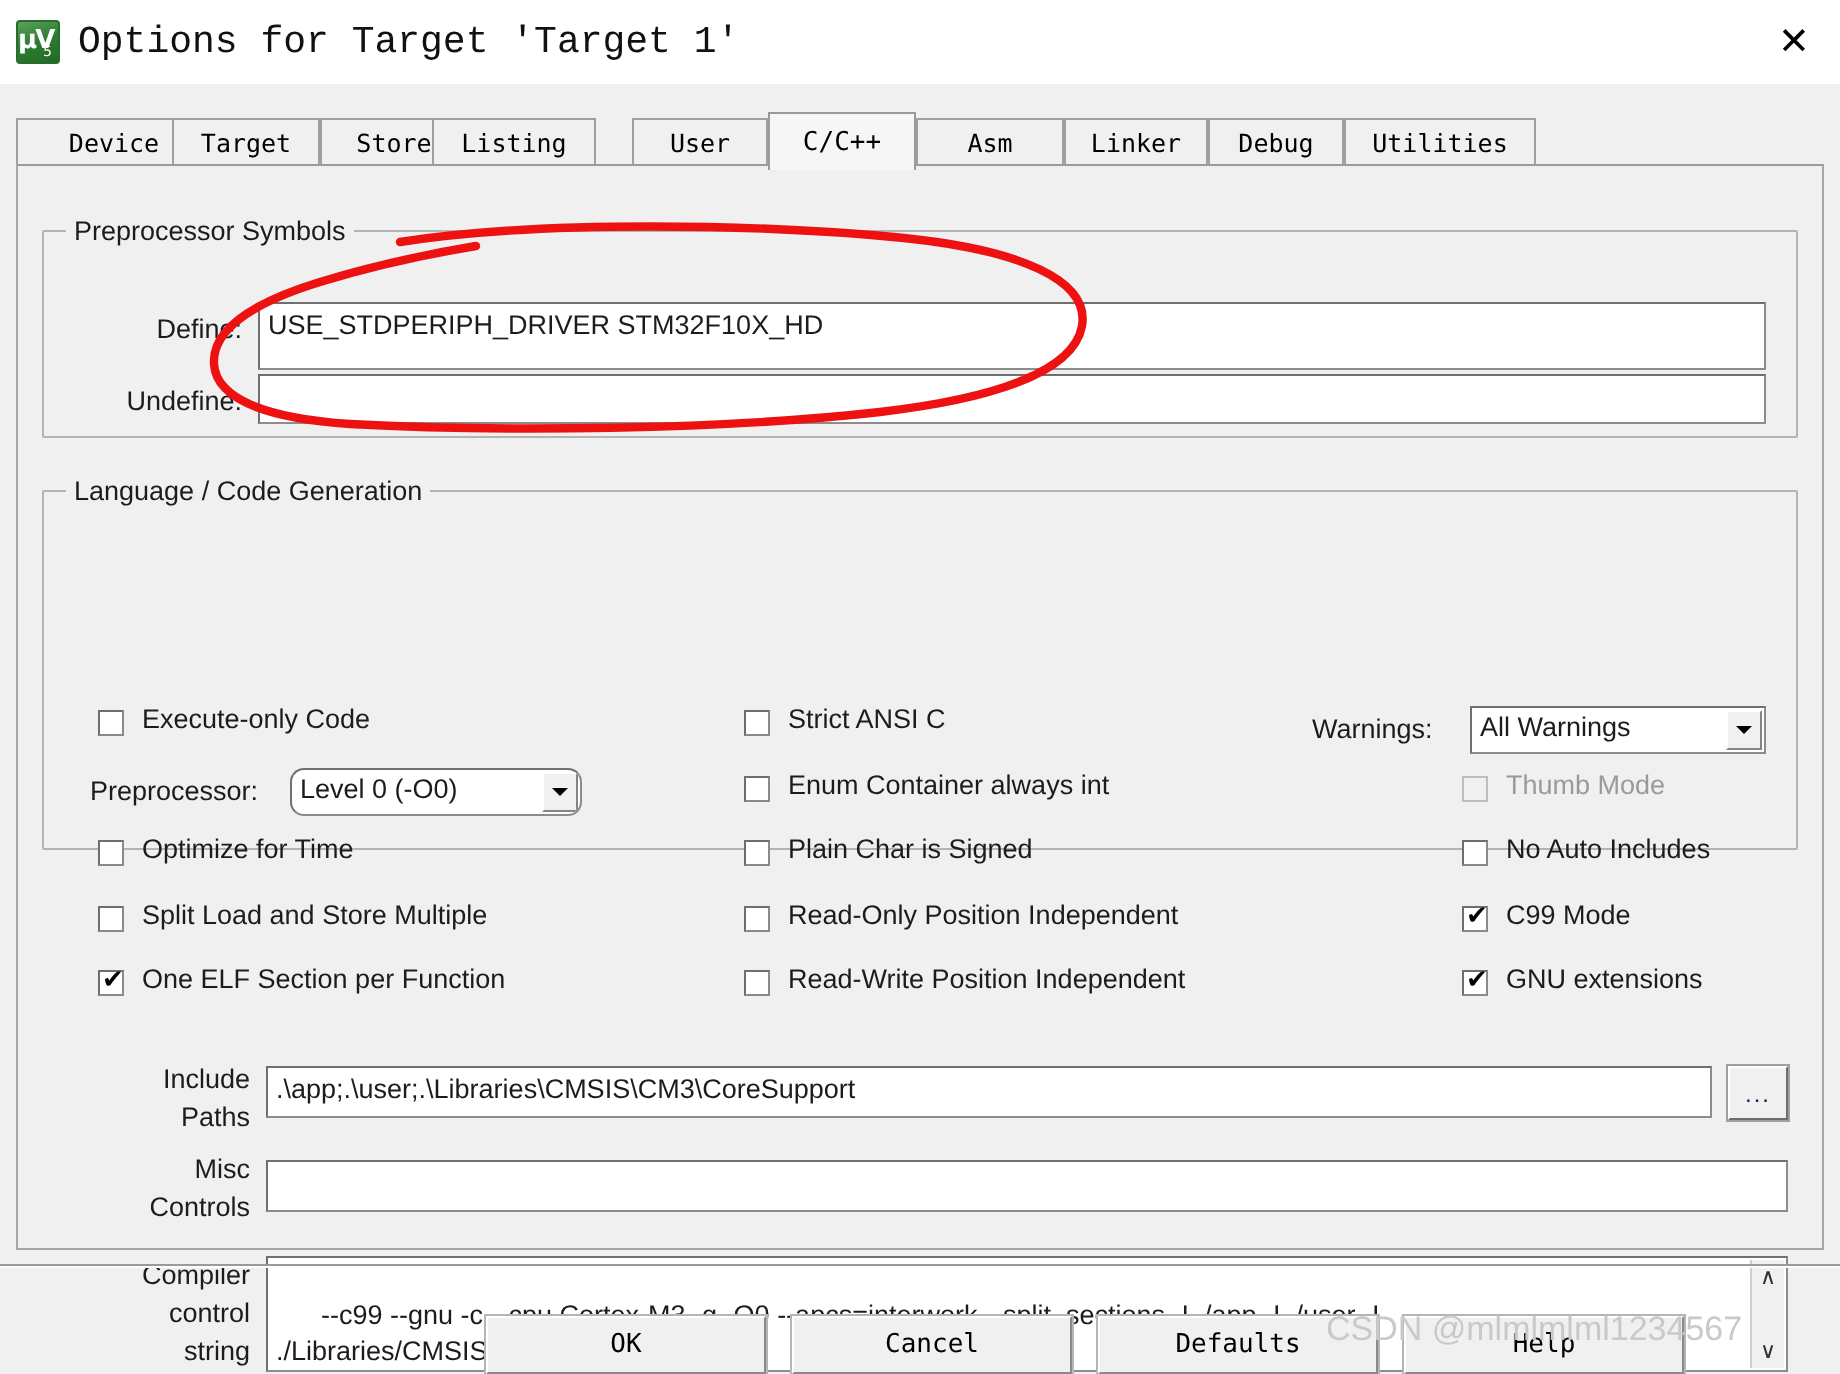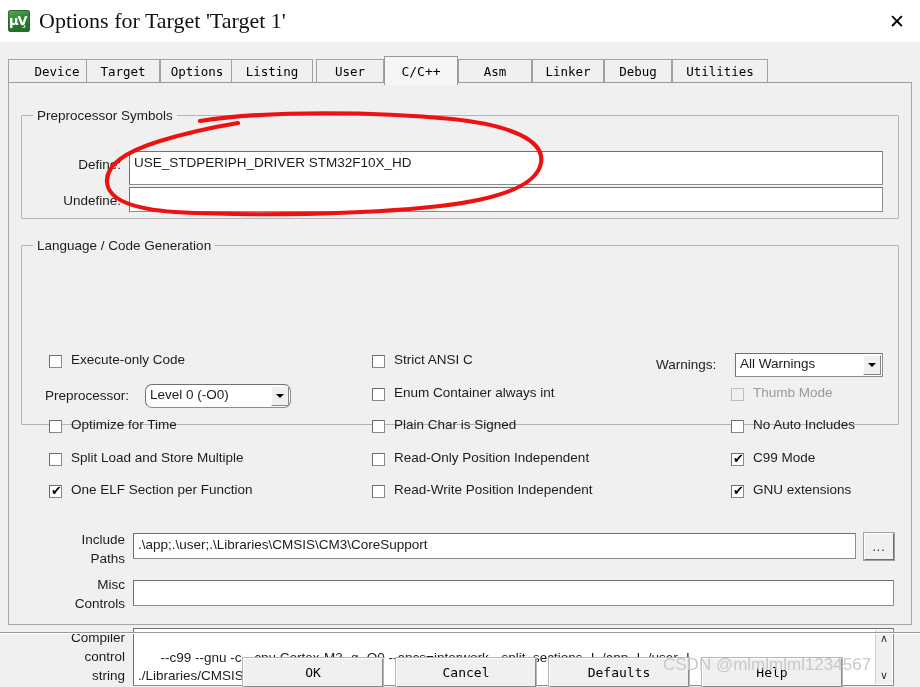--- a/index.html
+++ b/index.html
@@ -38,22 +38,22 @@
     font-size: 13px; font-weight: bold;
     line-height: 20px; 
     letter-spacing: -1px;
   }
   .title-icon .sub {
     position: absolute; right: 3px; bottom: 1px;
     color: #ffffff; font-size: 7px;
     font-family: "DejaVu Sans", sans-serif;
   }
   .title-text {
-    font-size: 22px; color: #111111;
-    font-family: Liberation Serif, serif;
+    font-size: 19px; color: #111111;
+    font-family: Liberation Mono, monospace;
     white-space: nowrap;
   }
   .close-btn {
     position: absolute; right: 0; top: 0;
     width: 46px; height: 42px;
     display: flex; align-items: center; justify-content: center;
     color: #000; font-size: 19px;
     font-family: "DejaVu Sans", sans-serif;
   }
 
@@ -250,22 +250,22 @@
       <span class="glyph">μV</span>
         <span class="sub">5</span>
     </div>
     <div class="title-text">Options for Target 'Target 1'</div>
     <div class="close-btn">✕</div>
   </div>
 
   <div class="tabstrip" id="tabstrip">
       <div class="tab" style="left: 0px; width: 98px;">Device</div>
       <div class="tab" style="left: 78px; width: 74px;">Target</div>
-      <div class="tab" style="left: 152px; width: 74px;">Options</div>
-      <div class="tab" style="left: 223px; width: 82px;">Listing</div>
+      <div class="tab" style="left: 152px; width: 74px;">Store</div>
+      <div class="tab" style="left: 208px; width: 82px;">Listing</div>
       <div class="tab" style="left: 308px; width: 68px;">User</div>
       <div class="tab selected" style="left: 376px; width: 74px;">C/C++</div>
       <div class="tab" style="left: 450px; width: 74px;">Asm</div>
       <div class="tab" style="left: 524px; width: 72px;">Linker</div>
       <div class="tab" style="left: 596px; width: 68px;">Debug</div>
       <div class="tab" style="left: 664px; width: 96px;">Utilities</div>
     </div>
 
   <div class="tabpage">
 

